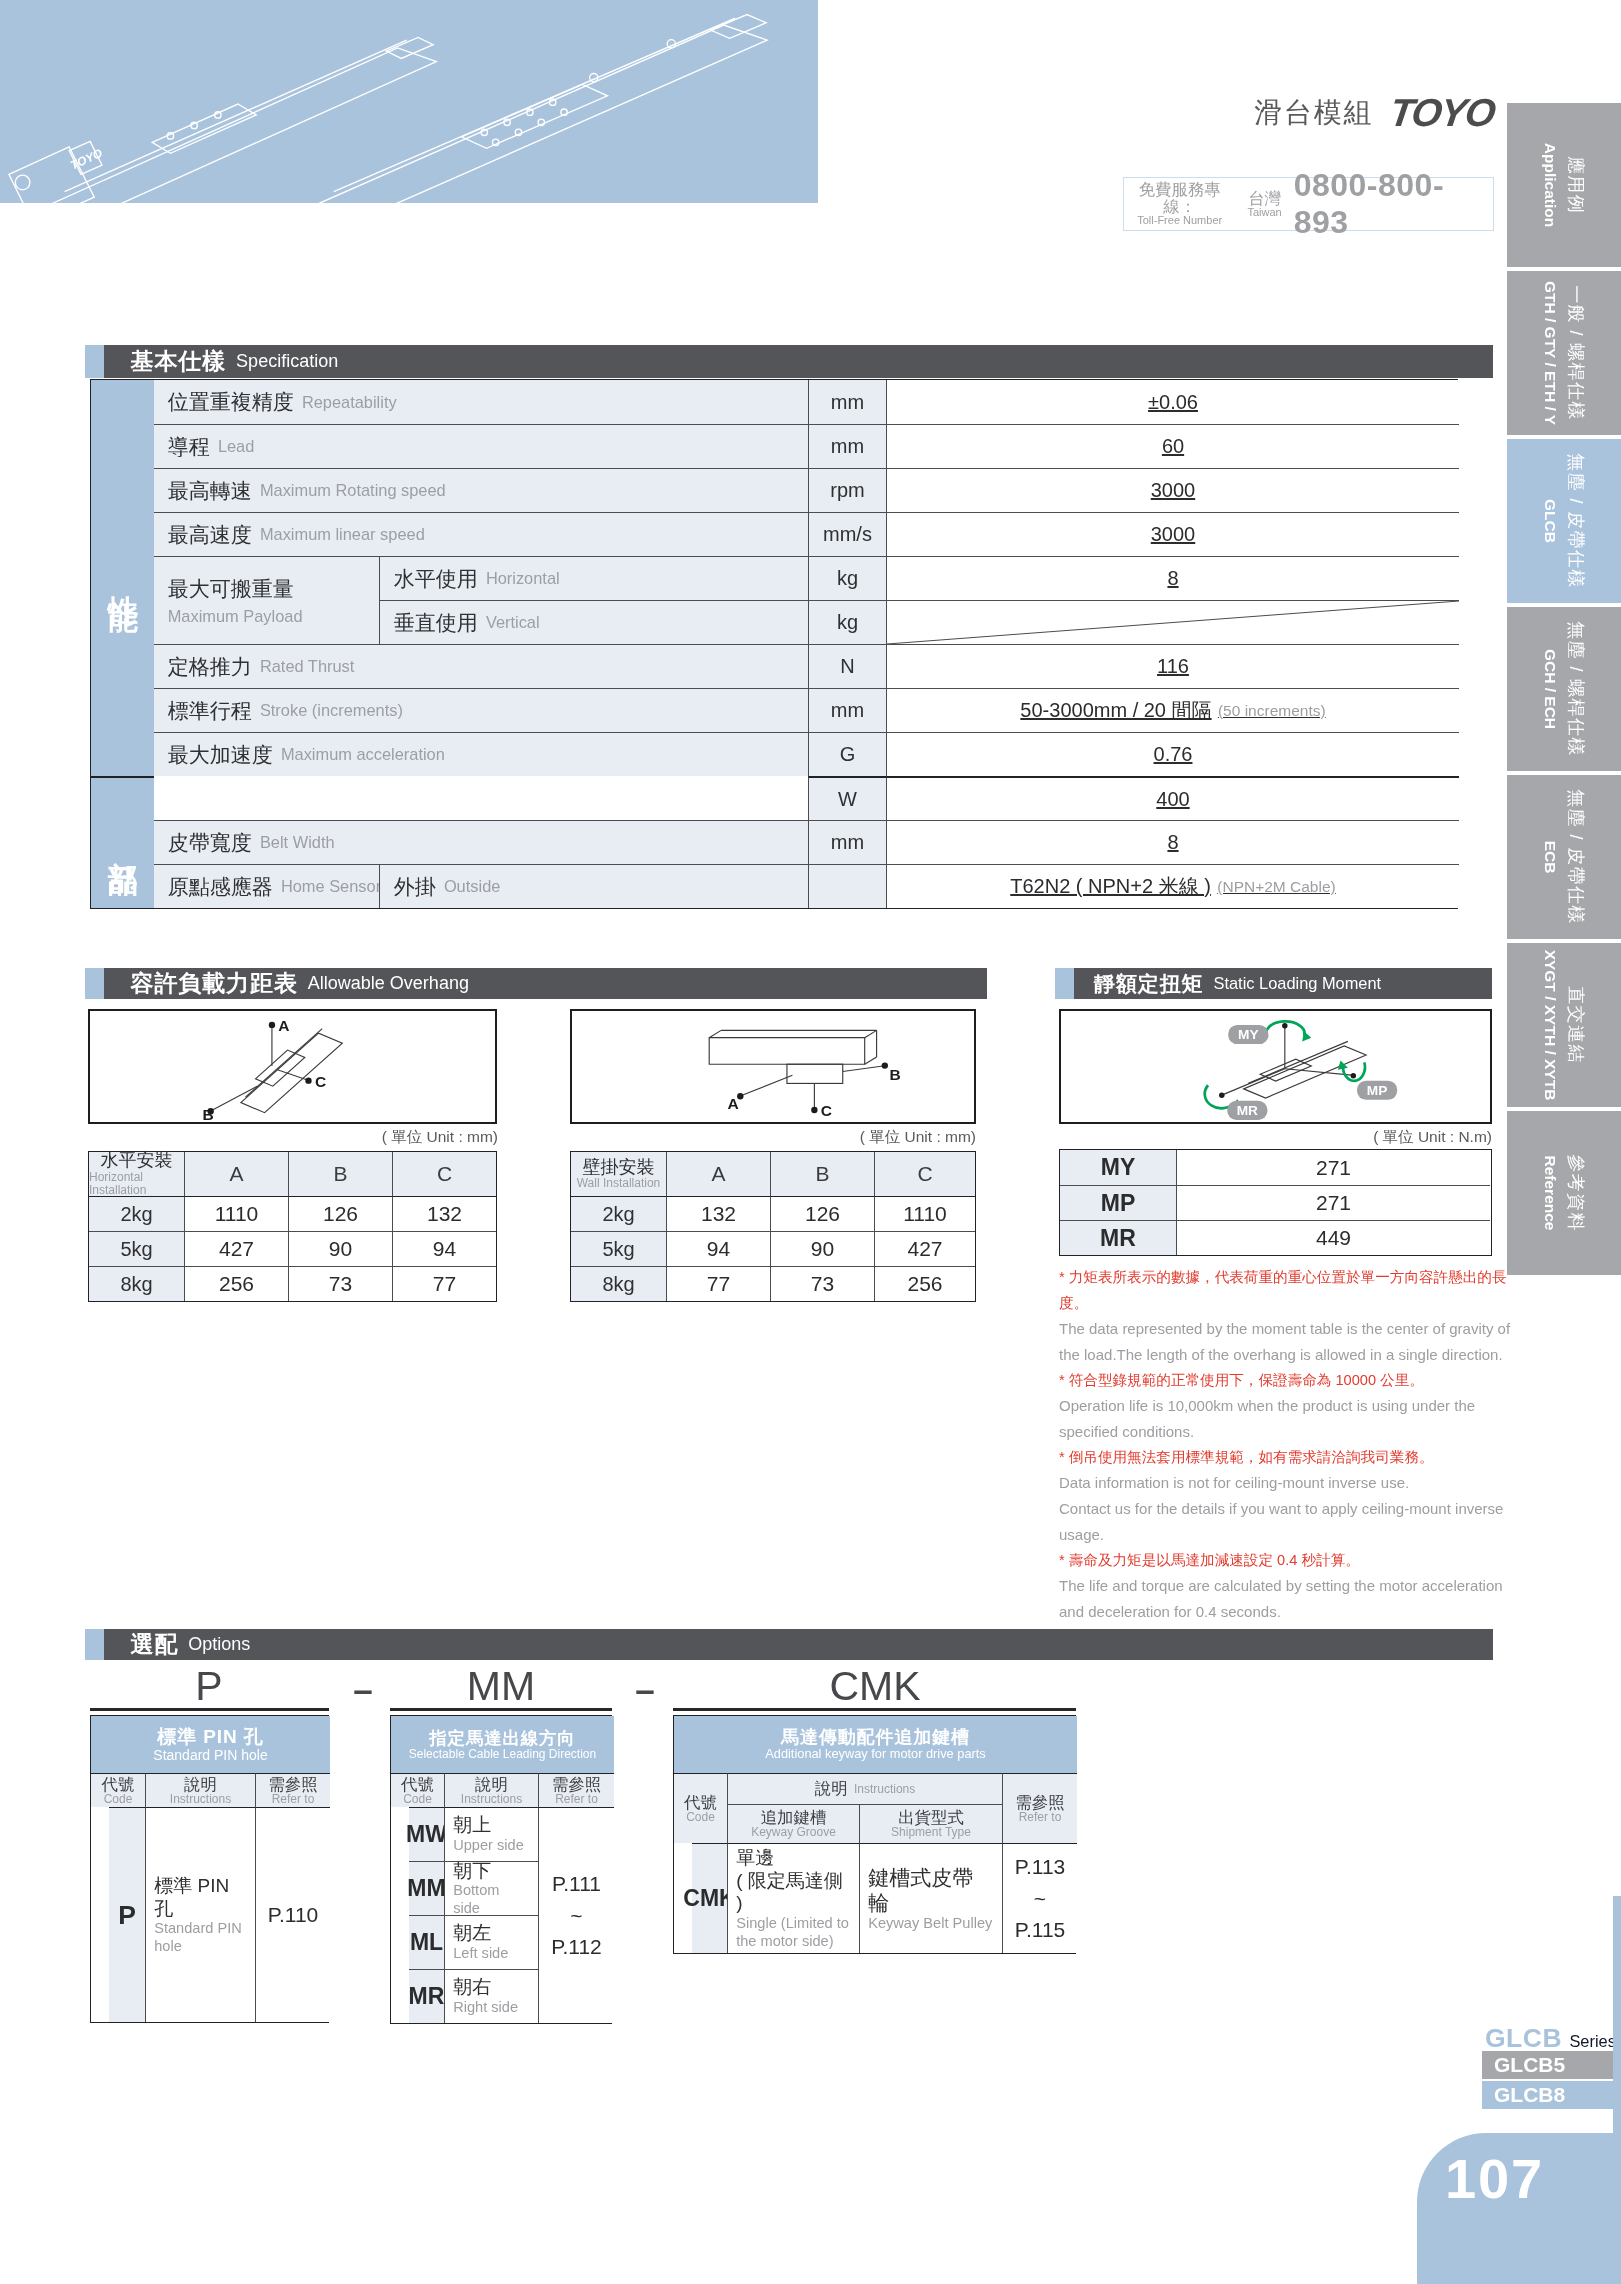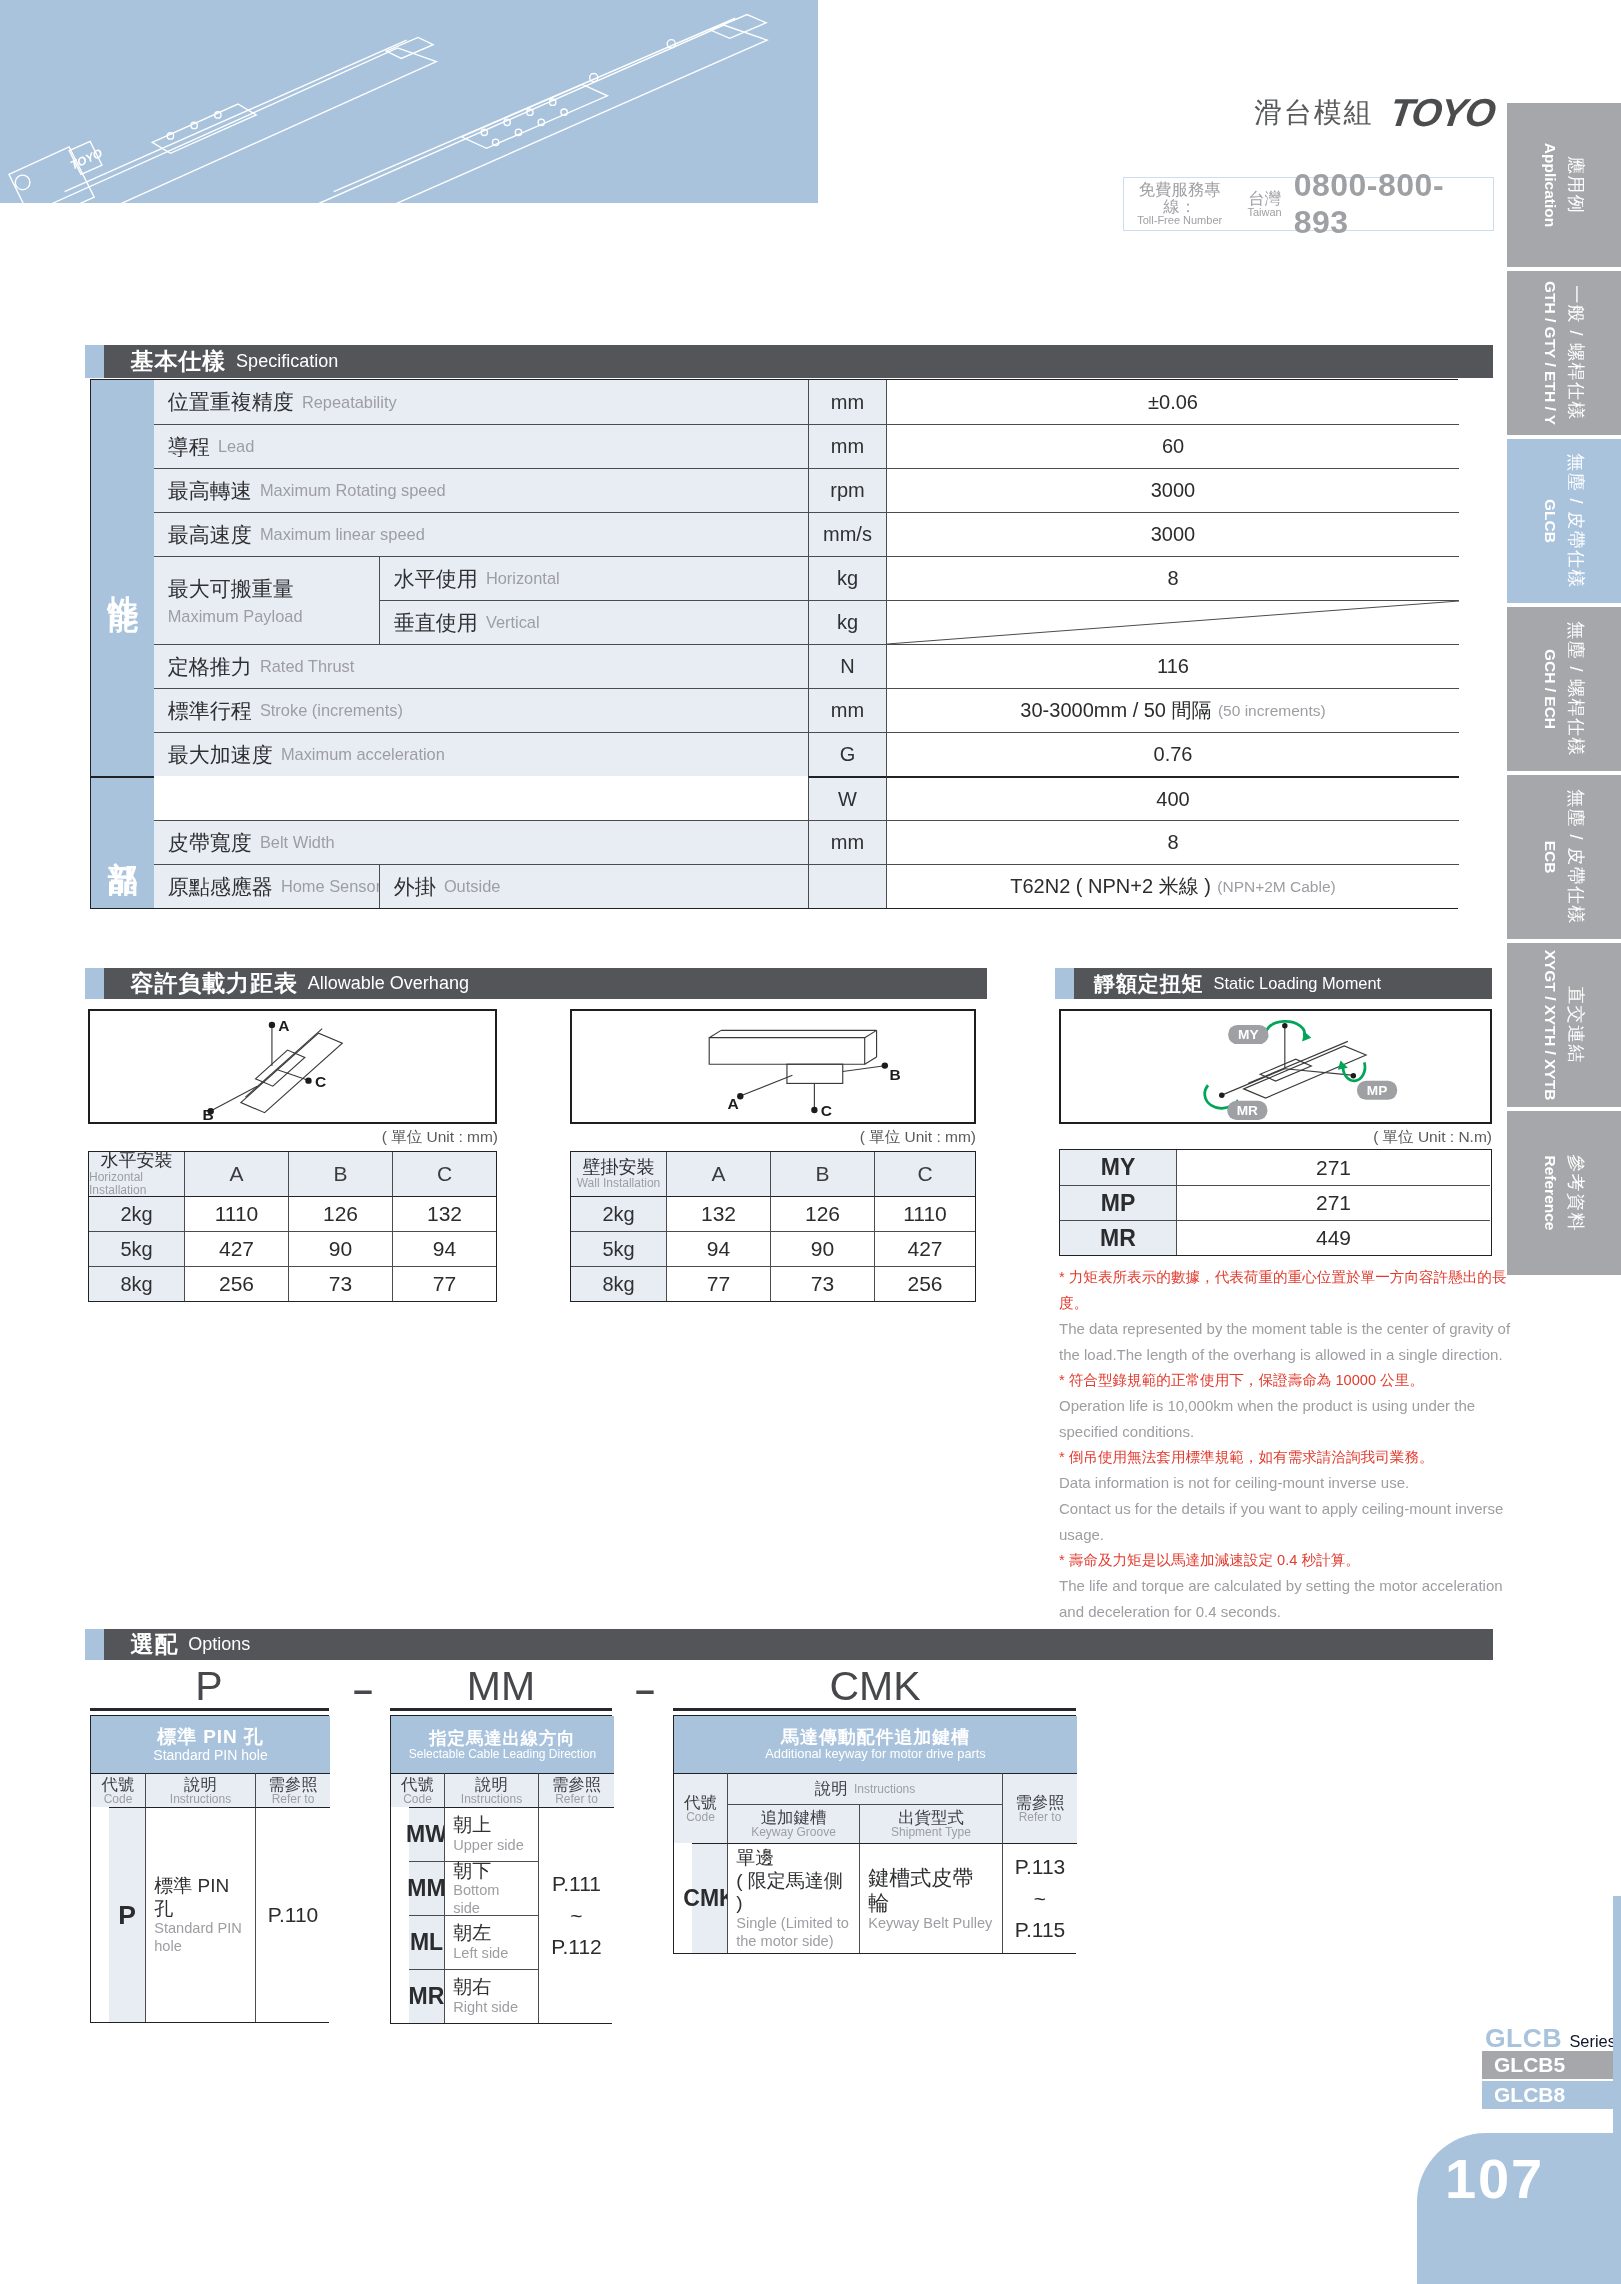--- a/index.html
+++ b/index.html
@@ -40,21 +40,21 @@
   .cell{border-top:1.4px solid #4b4c50;display:flex;align-items:center;}
   .nt{border-top:none;}
   .hv{border-top:2.3px solid #212226;}
   .cat{background:#a9c3dc;justify-content:center;}
   .catlbl{writing-mode:vertical-rl;text-orientation:upright;color:#fff;font-size:30px;font-weight:bold;letter-spacing:6.4px;}
   .item{background:#e8edf4;padding-left:13.7px;gap:8.2px;}
   .item .zh{font-size:21px;color:#2f3032;white-space:nowrap;}
   .item .en{font-size:16.4px;color:#9d9ea2;white-space:nowrap;}
   .stack{flex-direction:column;align-items:flex-start;justify-content:center;gap:3.7px;}
   .unit{background:#e8edf4;border-left:0.9px solid #4b4c50;border-right:0.9px solid #4b4c50;justify-content:center;font-size:20px;color:#2f3032;}
-  .val{background:#fff;justify-content:center;font-size:20px;color:#2b2c2e;gap:6.4px;position:relative;}
+  .val{background:#fff;justify-content:center;font-size:20px;color:#2b2c2e;gap:6.4px;position:relative;text-decoration:underline;}
   .val .note{font-size:15.5px;color:#9d9ea2;}
   .subitem{border-left:0.9px solid #4b4c50;}
   .diag{position:absolute;left:0;top:0;width:100%;height:100%;}
 
   
   .ovbox{border:2.3px solid #1d1e20;background:#fff;}
   .unitlbl{font-size:15.5px;color:#595a5c;text-align:right;}
   .ovt{display:grid;border:1.4px solid #212226;}
   .ohc{display:flex;align-items:center;justify-content:center;background:#e8edf4;border-top:1.4px solid #4b4c50;}
   .ohc.first{border-top:none;}
@@ -299,21 +299,21 @@
       </div>
 
     <div class="cell item" style="grid-row:8;grid-column:2/4">
         <span class="zh">標準行程</span>
         <span class="en">Stroke (increments)</span>
       </div>
     <div class="cell unit" style="grid-row:8;grid-column:4">
         <span>mm</span>
       </div>
     <div class="cell val" style="grid-row:8;grid-column:5">
-        <span>30-3000mm / 50 間隔</span>
+        <span>50-3000mm / 20 間隔</span>
         <span class="note">(50 increments)</span>
       </div>
 
     <div class="cell item" style="grid-row:9;grid-column:2/4">
         <span class="zh">最大加速度</span>
         <span class="en">Maximum acceleration</span>
       </div>
     <div class="cell unit" style="grid-row:9;grid-column:4">
         <span>G</span>
       </div>

